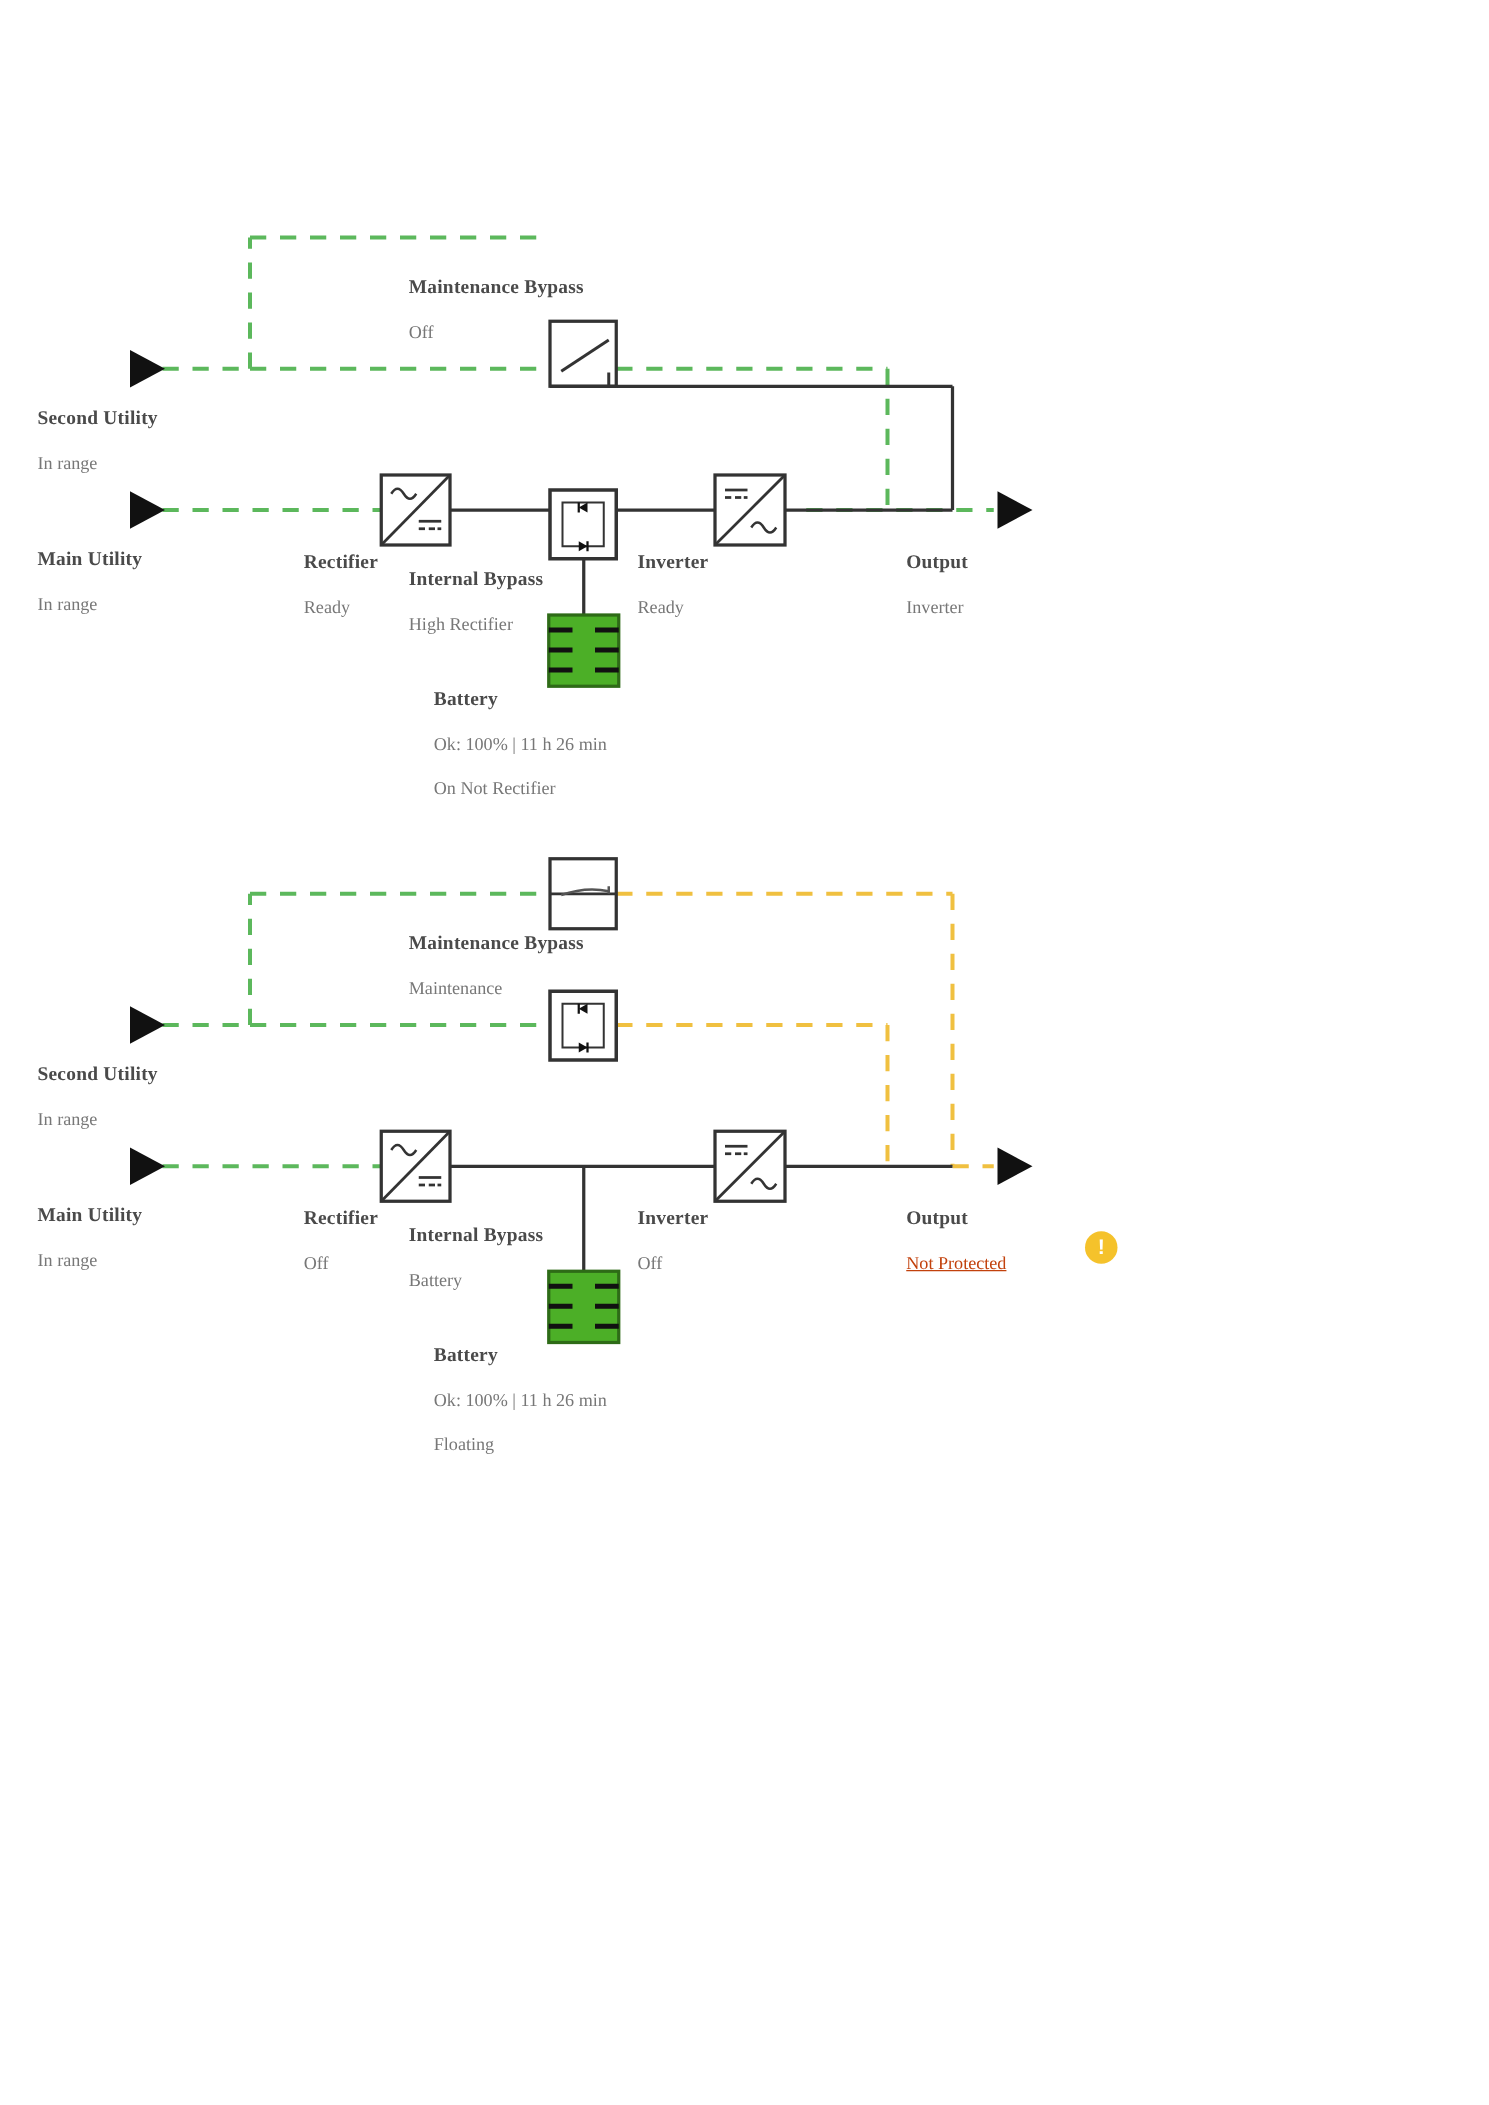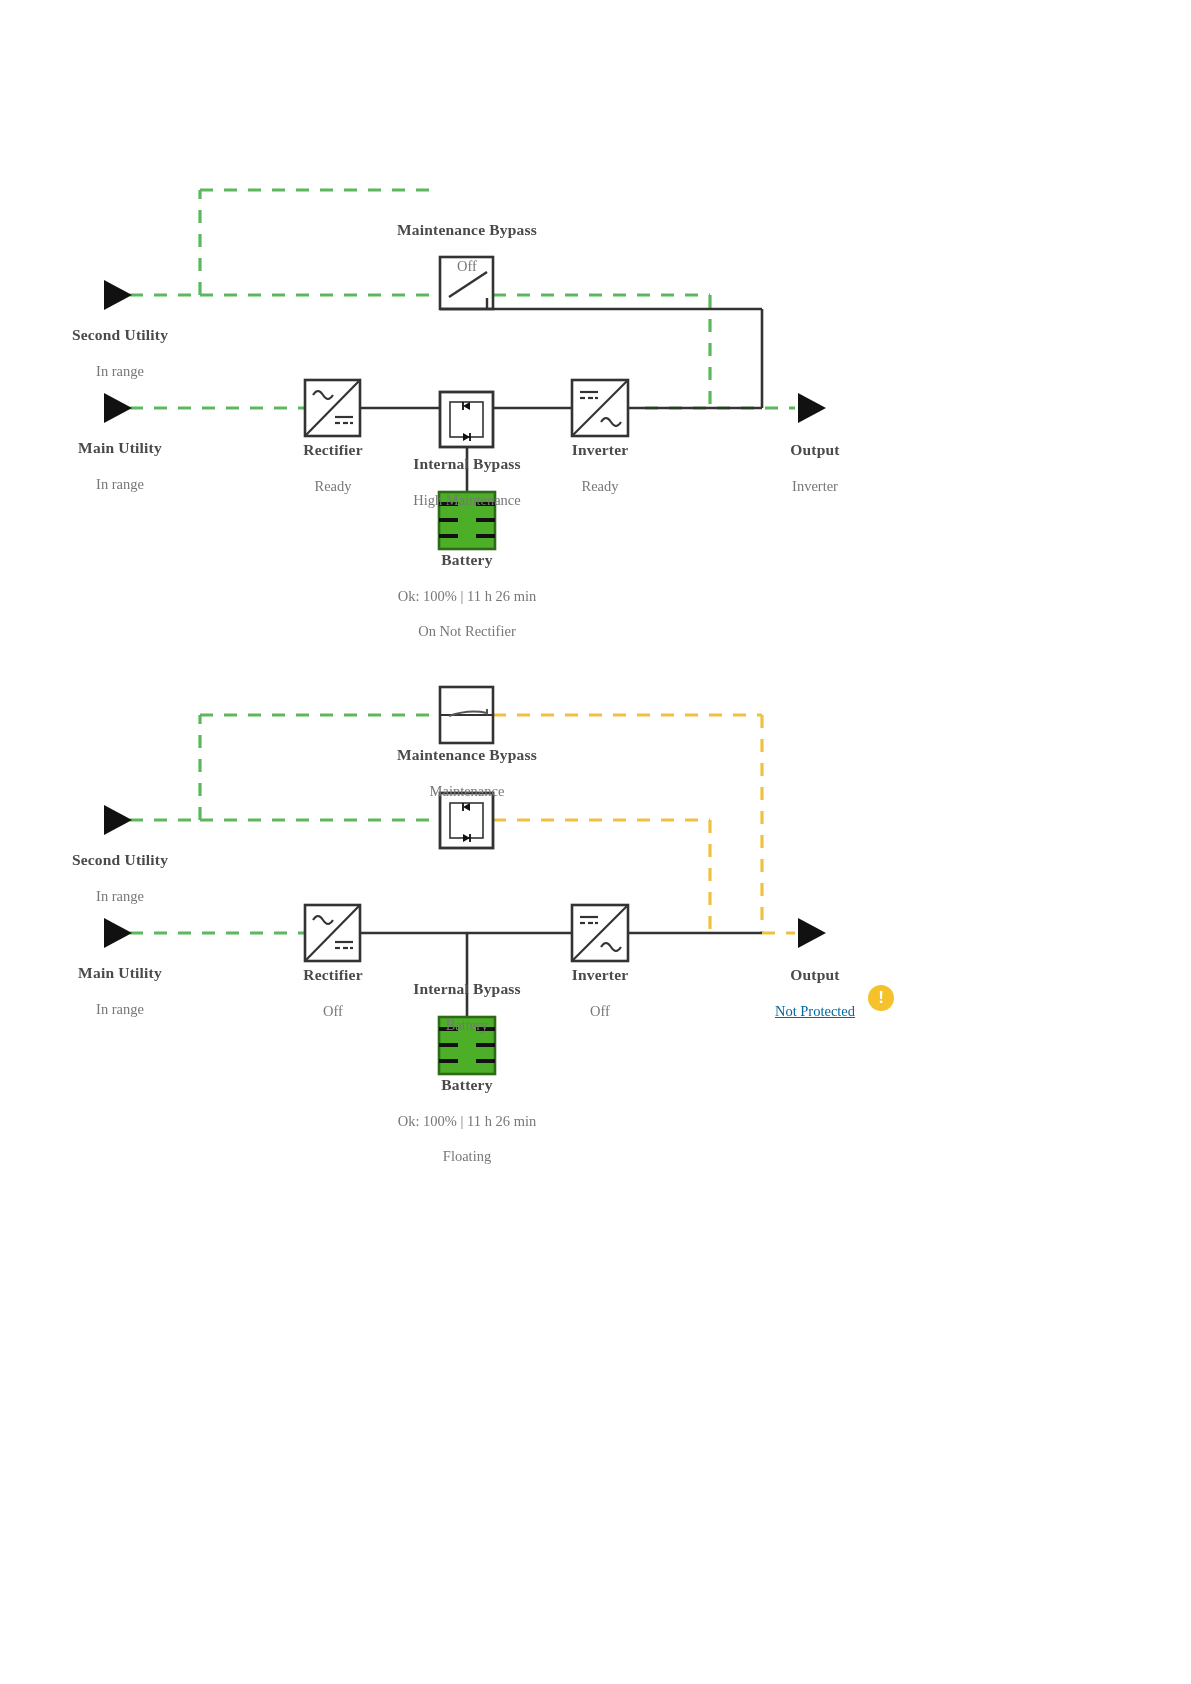--- a/index.html
+++ b/index.html
@@ -28,40 +28,39 @@
     left: 0;
     top: 0;
     width: 1191px;
     height: 520px;
     overflow: visible;
   }
 
   
   .node-label {
     position: absolute;
-    text-align: center;
     line-height: 1.35;
     white-space: nowrap;
   }
   .node-label .title {
     font-weight: bold;
     font-size: 15.5px;
     color: #4a4a4a;
     letter-spacing: .2px;
     display: block;
   }
   .node-label .status {
     font-size: 14.5px;
     color: #777777;
     display: block;
     margin-top: 16px;
   }
   .node-label .status.underline {
     text-decoration: underline;
-    color: #0369a1;
+    color: #c2410c;
   }
 
   
   .warn-badge {
     position: absolute;
     width: 26px;
     height: 26px;
     border-radius: 50%;
     background: #f5c22b;
     display: flex;
@@ -190,21 +189,21 @@
     <span class="status">In range</span>
   </div>
 
   <div class="node-label" style="left:327px; top:100px; width:280px;">
     <span class="title">Maintenance Bypass</span>
     <span class="status">Off</span>
   </div>
 
   <div class="node-label" style="left:327px; top:334px; width:280px;">
     <span class="title">Internal Bypass</span>
-    <span class="status">High Maintenance</span>
+    <span class="status">High Rectifier</span>
   </div>
 
   <div class="node-label" style="left:243px; top:320px; width:180px;">
     <span class="title">Rectifier</span>
     <span class="status">Ready</span>
   </div>
 
   <div class="node-label" style="left:510px; top:320px; width:180px;">
     <span class="title">Inverter</span>
     <span class="status">Ready</span>

